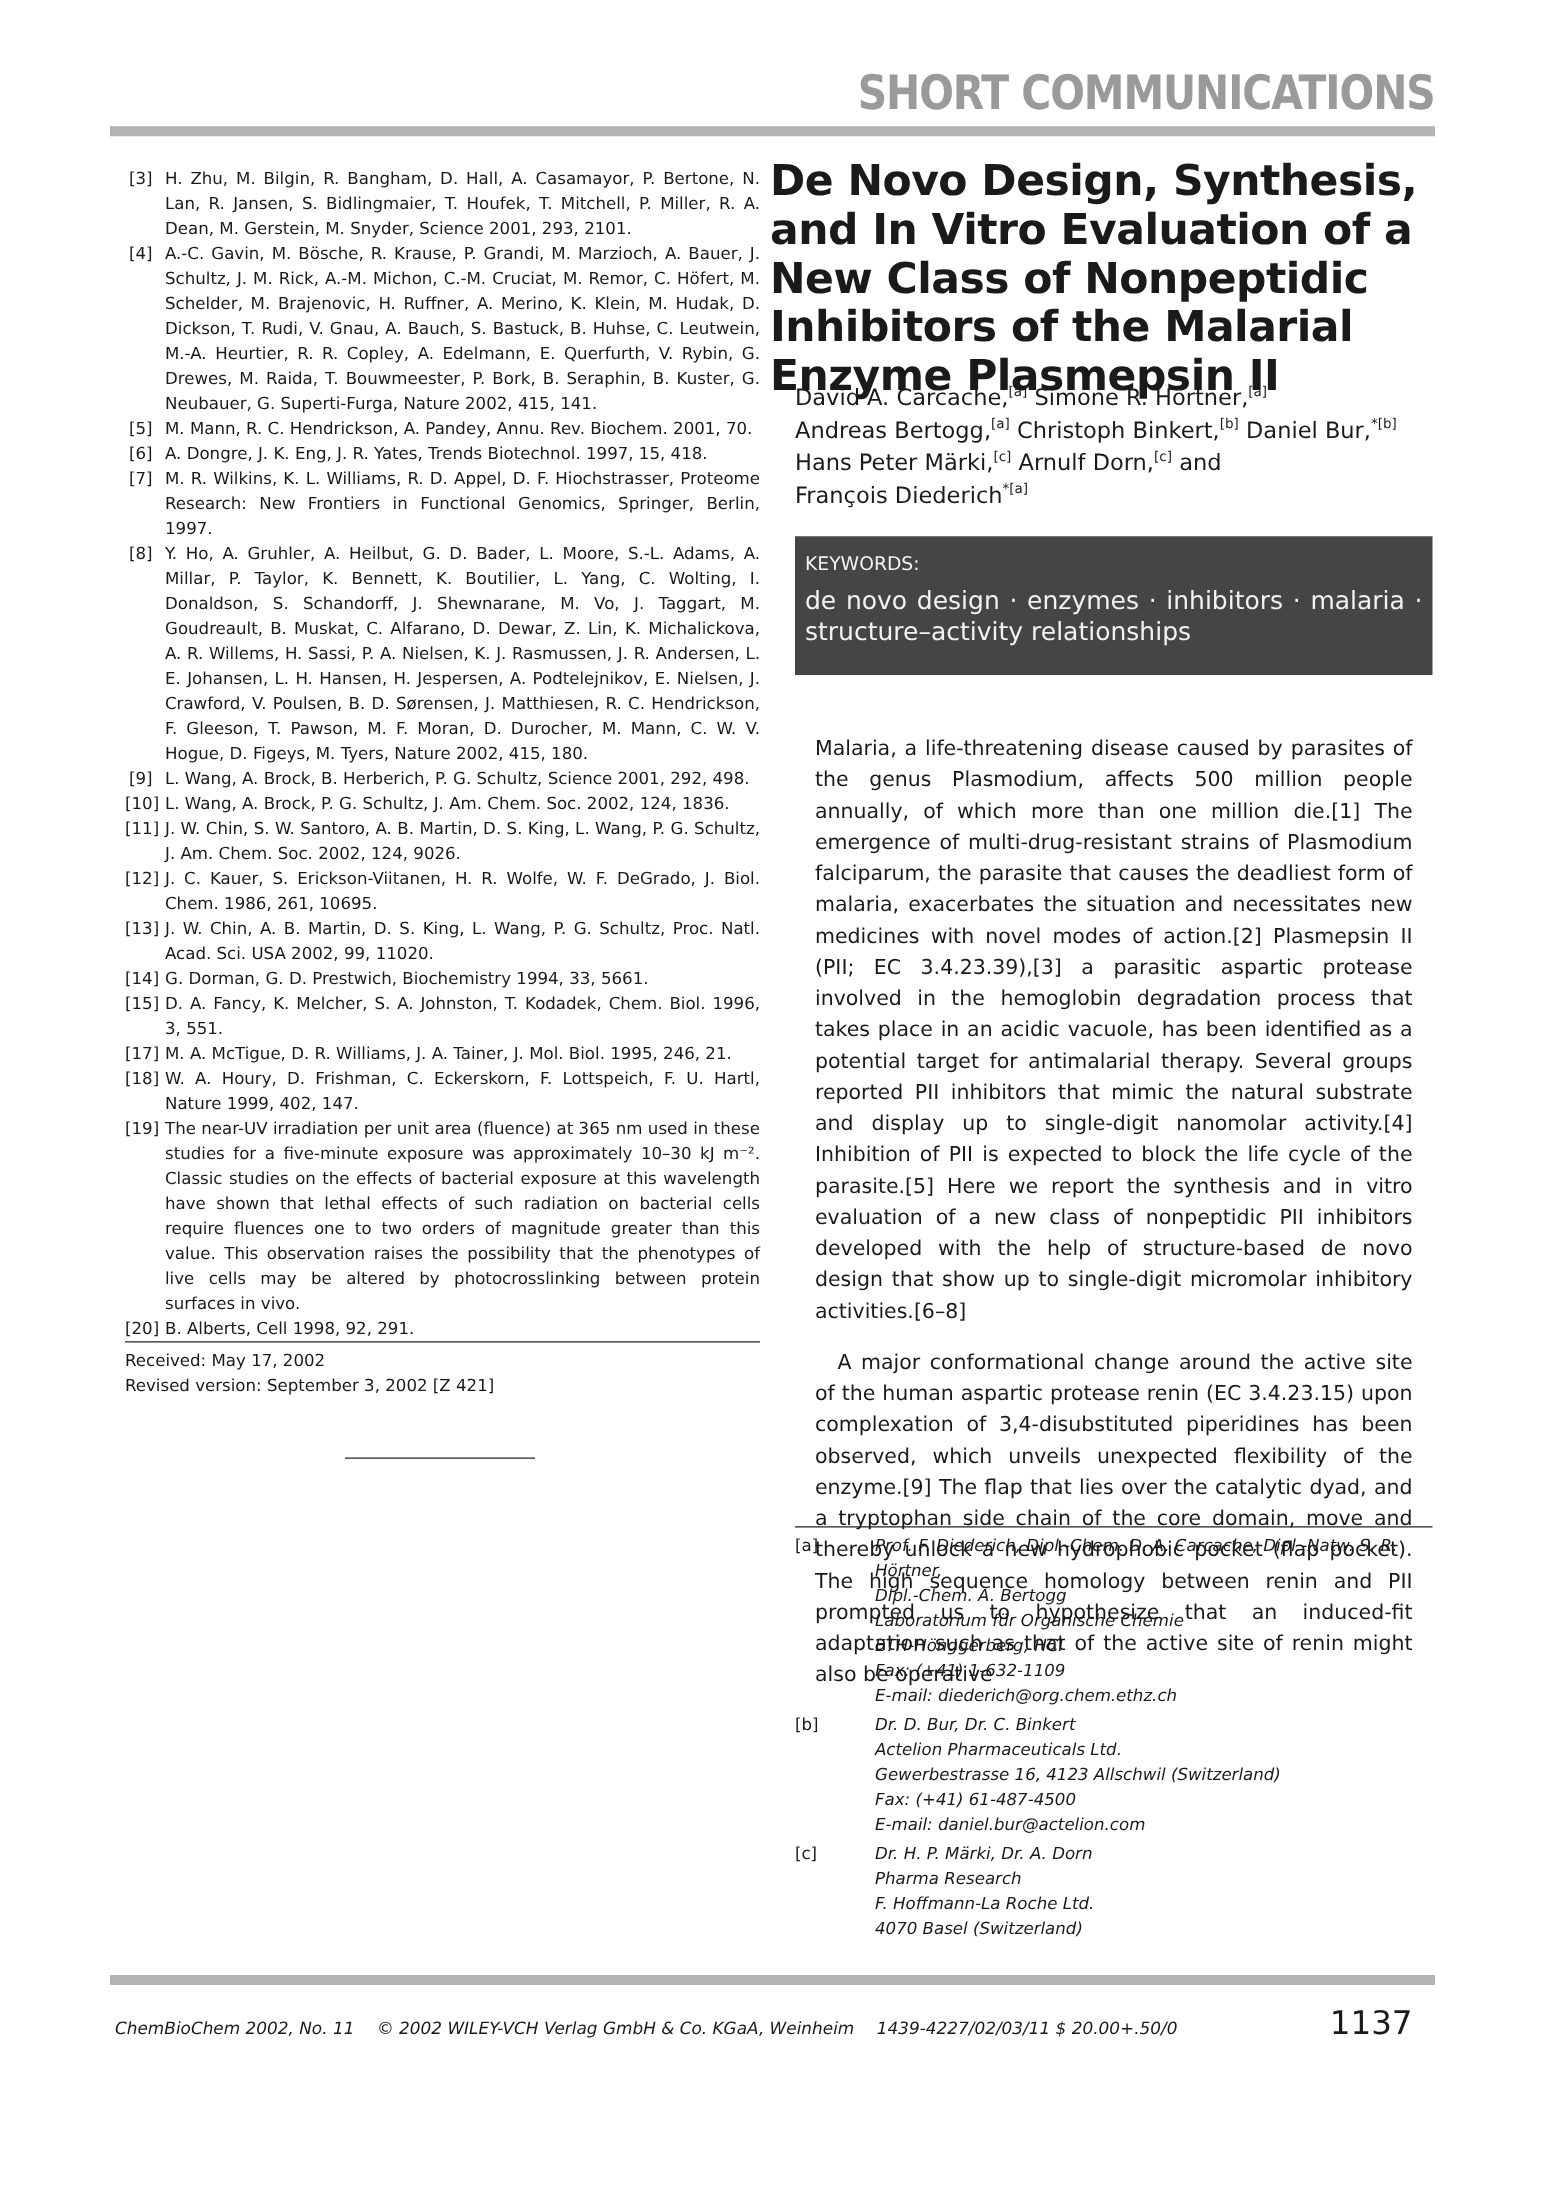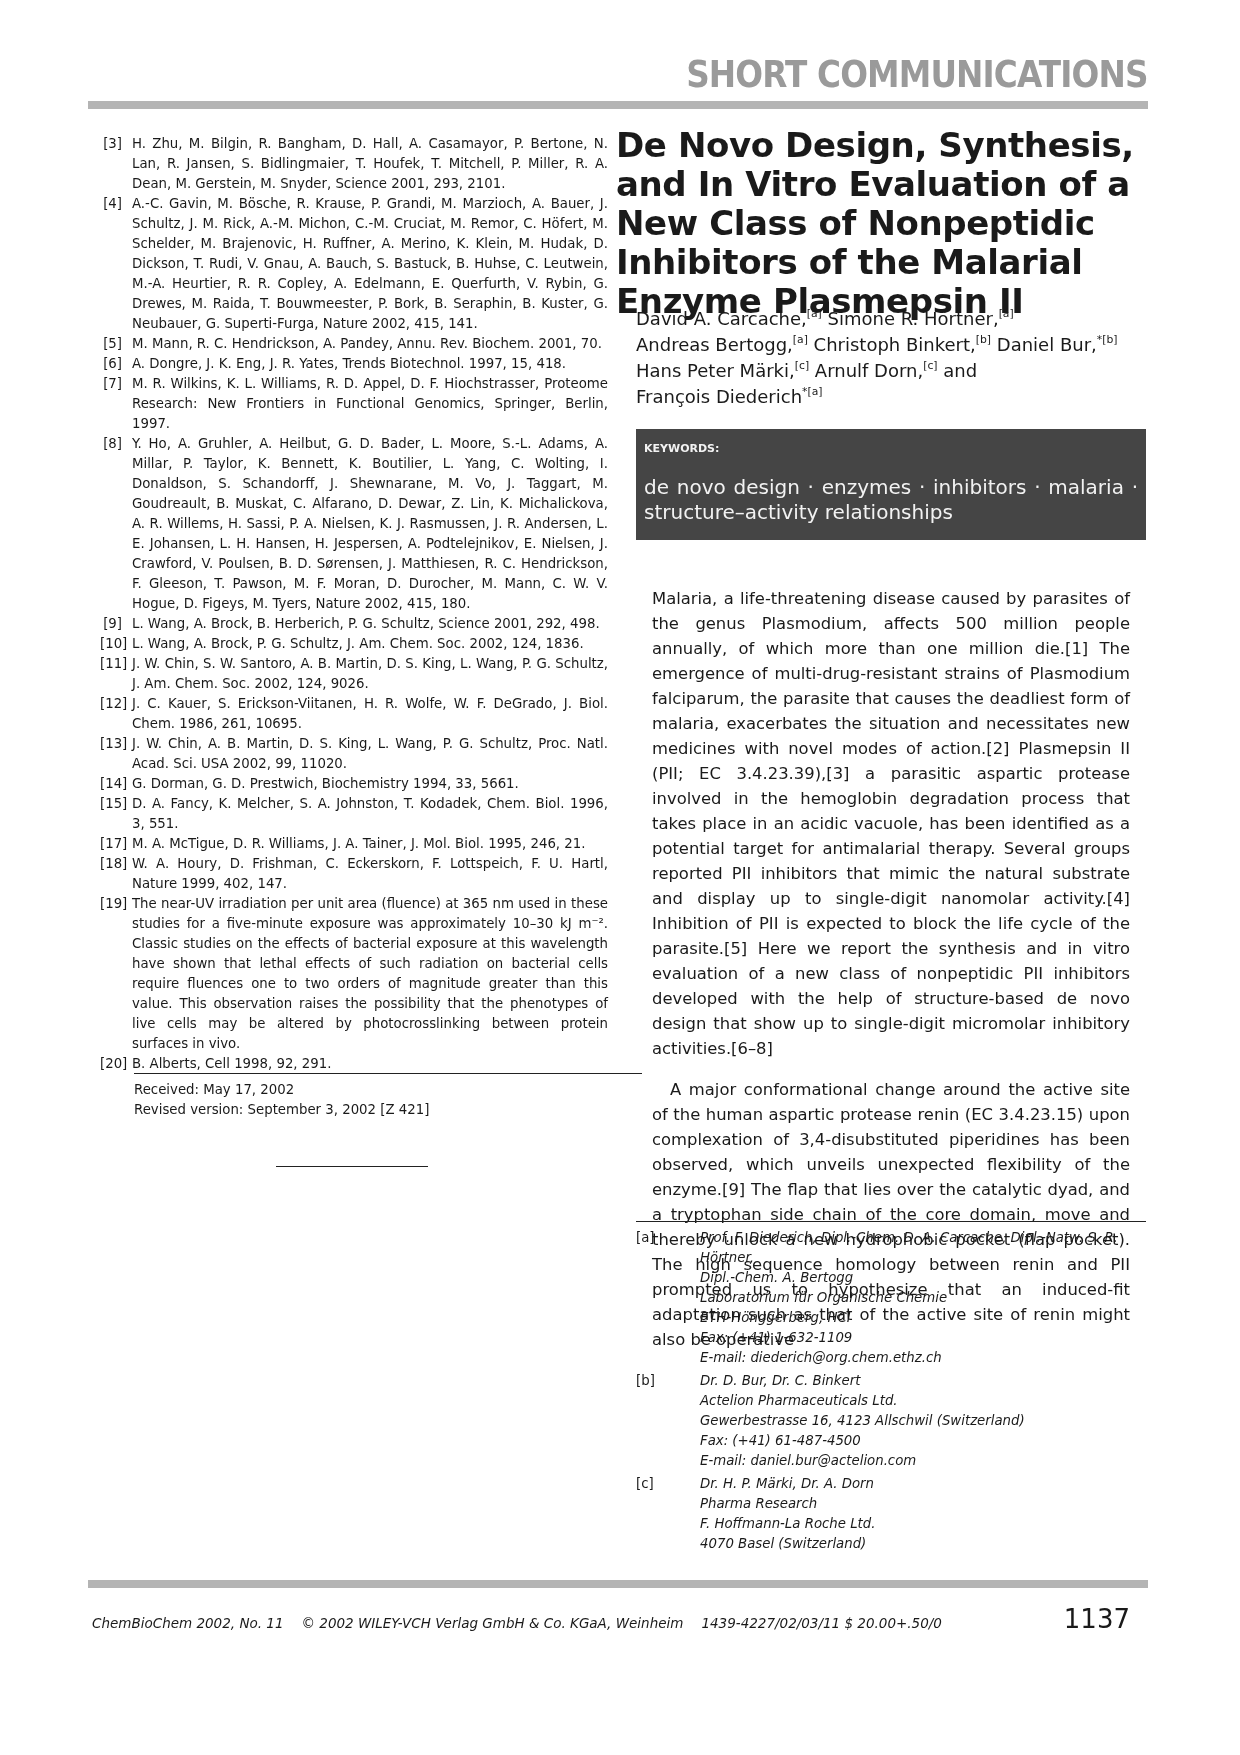--- a/index.html
+++ b/index.html
@@ -10,31 +10,31 @@
                   transform: scaleX(0.86); transform-origin: right center; }
   .top-bar { position: absolute; left: 88px; top: 101px; width: 1060px; height: 8px; background: #b4b4b4; }
   .bottom-bar { position: absolute; left: 88px; top: 1580px; width: 1060px; height: 8px; background: #b4b4b4; }
 
   
   .refs { position: absolute; left: 100px; top: 134px; width: 508px; font-size: 13.3px; line-height: 20px; }
   .ref { display: flex; text-align: justify; }
   .ref .num { width: 32px; flex: none; text-align: right; padding-right: 10px; box-sizing: border-box; }
   .ref .txt { flex: 1; }
   .received { position: absolute; left: 100px; top: 1073px; width: 508px; border-top: 1px solid #222;
-              padding-top: 6px; font-size: 13.3px; line-height: 20px; margin-left: 34px; }
+              padding-top: 6px; font-size: 13.3px; line-height: 20px; }
   .end-rule { position: absolute; left: 276px; top: 1166px; width: 152px; height: 1px; background: #222; }
 
   
   .title { position: absolute; left: 616px; top: 126px; width: 520px; font-size: 34px; font-weight: bold;
            line-height: 39px; letter-spacing: -0.4px; }
   .authors { position: absolute; left: 636px; top: 306px; width: 520px; font-size: 18px; line-height: 26px; }
   sup { font-size: 0.6em; line-height: 0; vertical-align: 0.7em; }
   .keywords { position: absolute; left: 636px; top: 429px; width: 510px; height: 111px; background: #454545;
               color: #f2f2f2; box-sizing: border-box; padding: 13px 8px; }
-  .kw-title { font-weight: bold; font-size: 11px; margin-bottom: 20px; }
+  .kw-title { font-weight: normal; font-size: 15px; margin-bottom: 8px; }
   .kw-list { font-size: 20px; line-height: 25px; text-align: justify; }
   .body { position: absolute; left: 636px; top: 570px; width: 510px; font-size: 16.4px; line-height: 25px;
           text-align: justify; }
   .body p { margin: 16px; }
   .body p + p { text-indent: 18px; }
   .affil { position: absolute; left: 636px; top: 1221px; width: 510px; border-top: 1px solid #222;
            padding-top: 6px; font-size: 13.3px; line-height: 20px; }
   .affil-item { display: flex; margin-bottom: 3px; }
   .affil-item .lbl { width: 28px; flex: none; }
   .affil-item .lines { font-style: italic; margin-left: 36px; }

